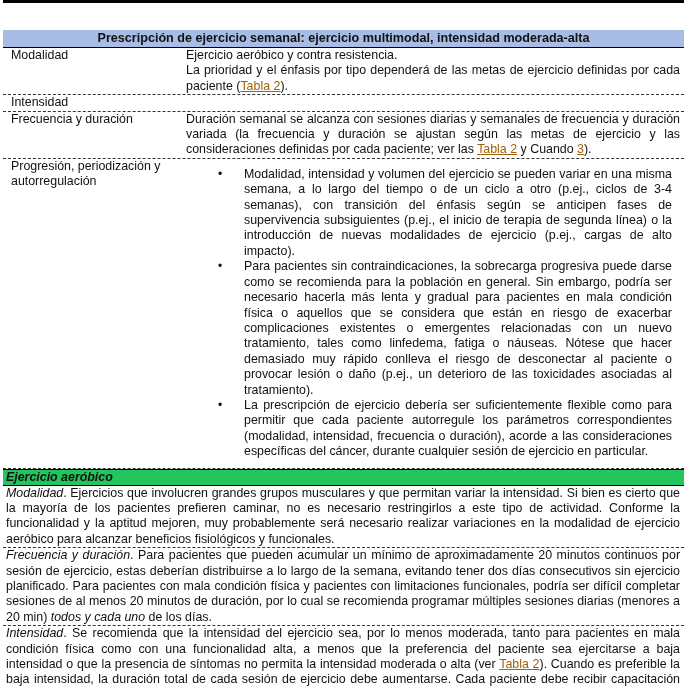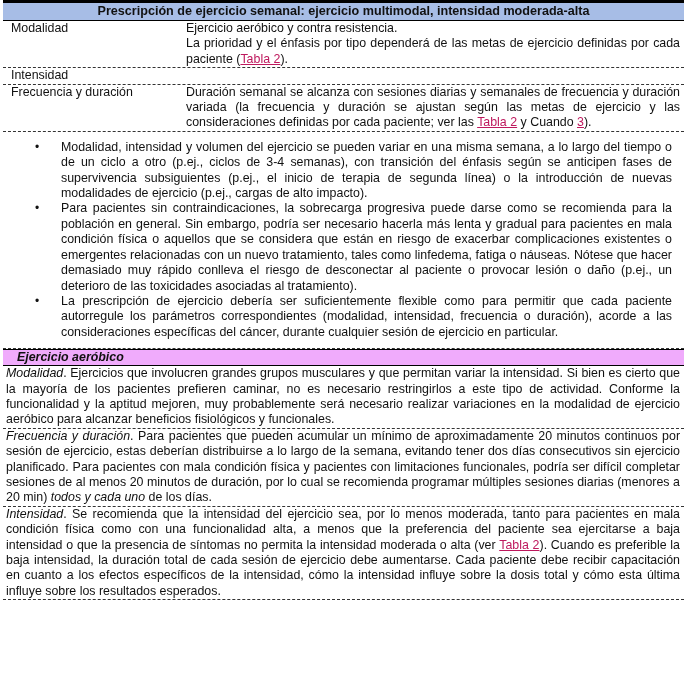--- a/index.html
+++ b/index.html
@@ -6,35 +6,36 @@
   body {
     width: 687px; height: 690px; overflow: hidden;
     font-family: "Liberation Sans", sans-serif;
     font-size: 12.4px; line-height: 15.4px; color: #111;
   }
   .table { width: 681px; margin-left: 3px; border-top: 3px solid #000; }
   .hdr {
     background: #a7bde6; text-align: center; font-weight: bold;
     height: 17px; line-height: 17px; font-size: 12.6px;
     border-bottom: 1px solid #000;
+    margin-top: 27px;
   }
   .row { display: flex; border-bottom: 1px dashed #333; }
   .lbl { width: 183px; padding-left: 8px; box-sizing: border-box; flex-shrink: 0; }
   .val { flex: 1; padding-right: 4px; text-align: justify; }
   .val p { margin: 0; }
-  a.link { color: #be185d; text-decoration: underline; }
+  a.link { color: #a16207; text-decoration: underline; }
   ul.bul { margin: 8px; padding: 0 0 0 0; list-style: none; }
   ul.bul li { position: relative; padding-left: 50px; text-align: justify; }
   ul.bul li::before {
     content: "\2022"; position: absolute; left: 24px; top: 0; font-size: 12px;
   }
   .sec {
-    background: #f0abfc; font-style: italic; font-weight: bold;
+    background: #22c55e; font-style: italic; font-weight: bold;
     border-top: 1px solid #000; border-bottom: 1px solid #000;
-    padding-left: 14px; height: 15px; line-height: 15px;
+    padding-left: 3px; height: 15px; line-height: 15px;
   }
   .full { padding-left: 3px; padding-right: 4px; text-align: justify; border-bottom: 1px dashed #333; }
   i { font-style: italic; }
 </style>
 </head>
 <body>
 
 <div class="table">
   <div class="hdr">Prescripción de ejercicio semanal: ejercicio multimodal, intensidad moderada-alta</div>
 
@@ -49,20 +50,21 @@
   <div class="row">
     <div class="lbl">Intensidad</div>
   </div>
 
   <div class="row">
     <div class="lbl">Frecuencia y duración</div>
     <div class="val"><span>Duración semanal se alcanza con sesiones diarias y semanales de frecuencia y duración variada (la frecuencia y duración se ajustan según las metas de ejercicio y las consideraciones definidas por cada paciente; ver las </span><a class="link">Tabla 2</a><span> y Cuando </span><a class="link">3</a><span>).</span></div>
   </div>
 
   <div class="row">
+    <div class="lbl">Progresión, periodización y autorregulación</div>
     <div class="val">
       <ul class="bul">
         <li>Modalidad, intensidad y volumen del ejercicio se pueden variar en una misma semana, a lo largo del tiempo o de un ciclo a otro (p.ej., ciclos de 3-4 semanas), con transición del énfasis según se anticipen fases de supervivencia subsiguientes (p.ej., el inicio de terapia de segunda línea) o la introducción de nuevas modalidades de ejercicio (p.ej., cargas de alto impacto).</li>
         <li>Para pacientes sin contraindicaciones, la sobrecarga progresiva puede darse como se recomienda para la población en general. Sin embargo, podría ser necesario hacerla más lenta y gradual para pacientes en mala condición física o aquellos que se considera que están en riesgo de exacerbar complicaciones existentes o emergentes relacionadas con un nuevo tratamiento, tales como linfedema, fatiga o náuseas. Nótese que hacer demasiado muy rápido conlleva el riesgo de desconectar al paciente o provocar lesión o daño (p.ej., un deterioro de las toxicidades asociadas al tratamiento).</li>
         <li>La prescripción de ejercicio debería ser suficientemente flexible como para permitir que cada paciente autorregule los parámetros correspondientes (modalidad, intensidad, frecuencia o duración), acorde a las consideraciones específicas del cáncer, durante cualquier sesión de ejercicio en particular.</li>
       </ul>
     </div>
   </div>
 
   <div class="sec">Ejercicio aeróbico</div>

